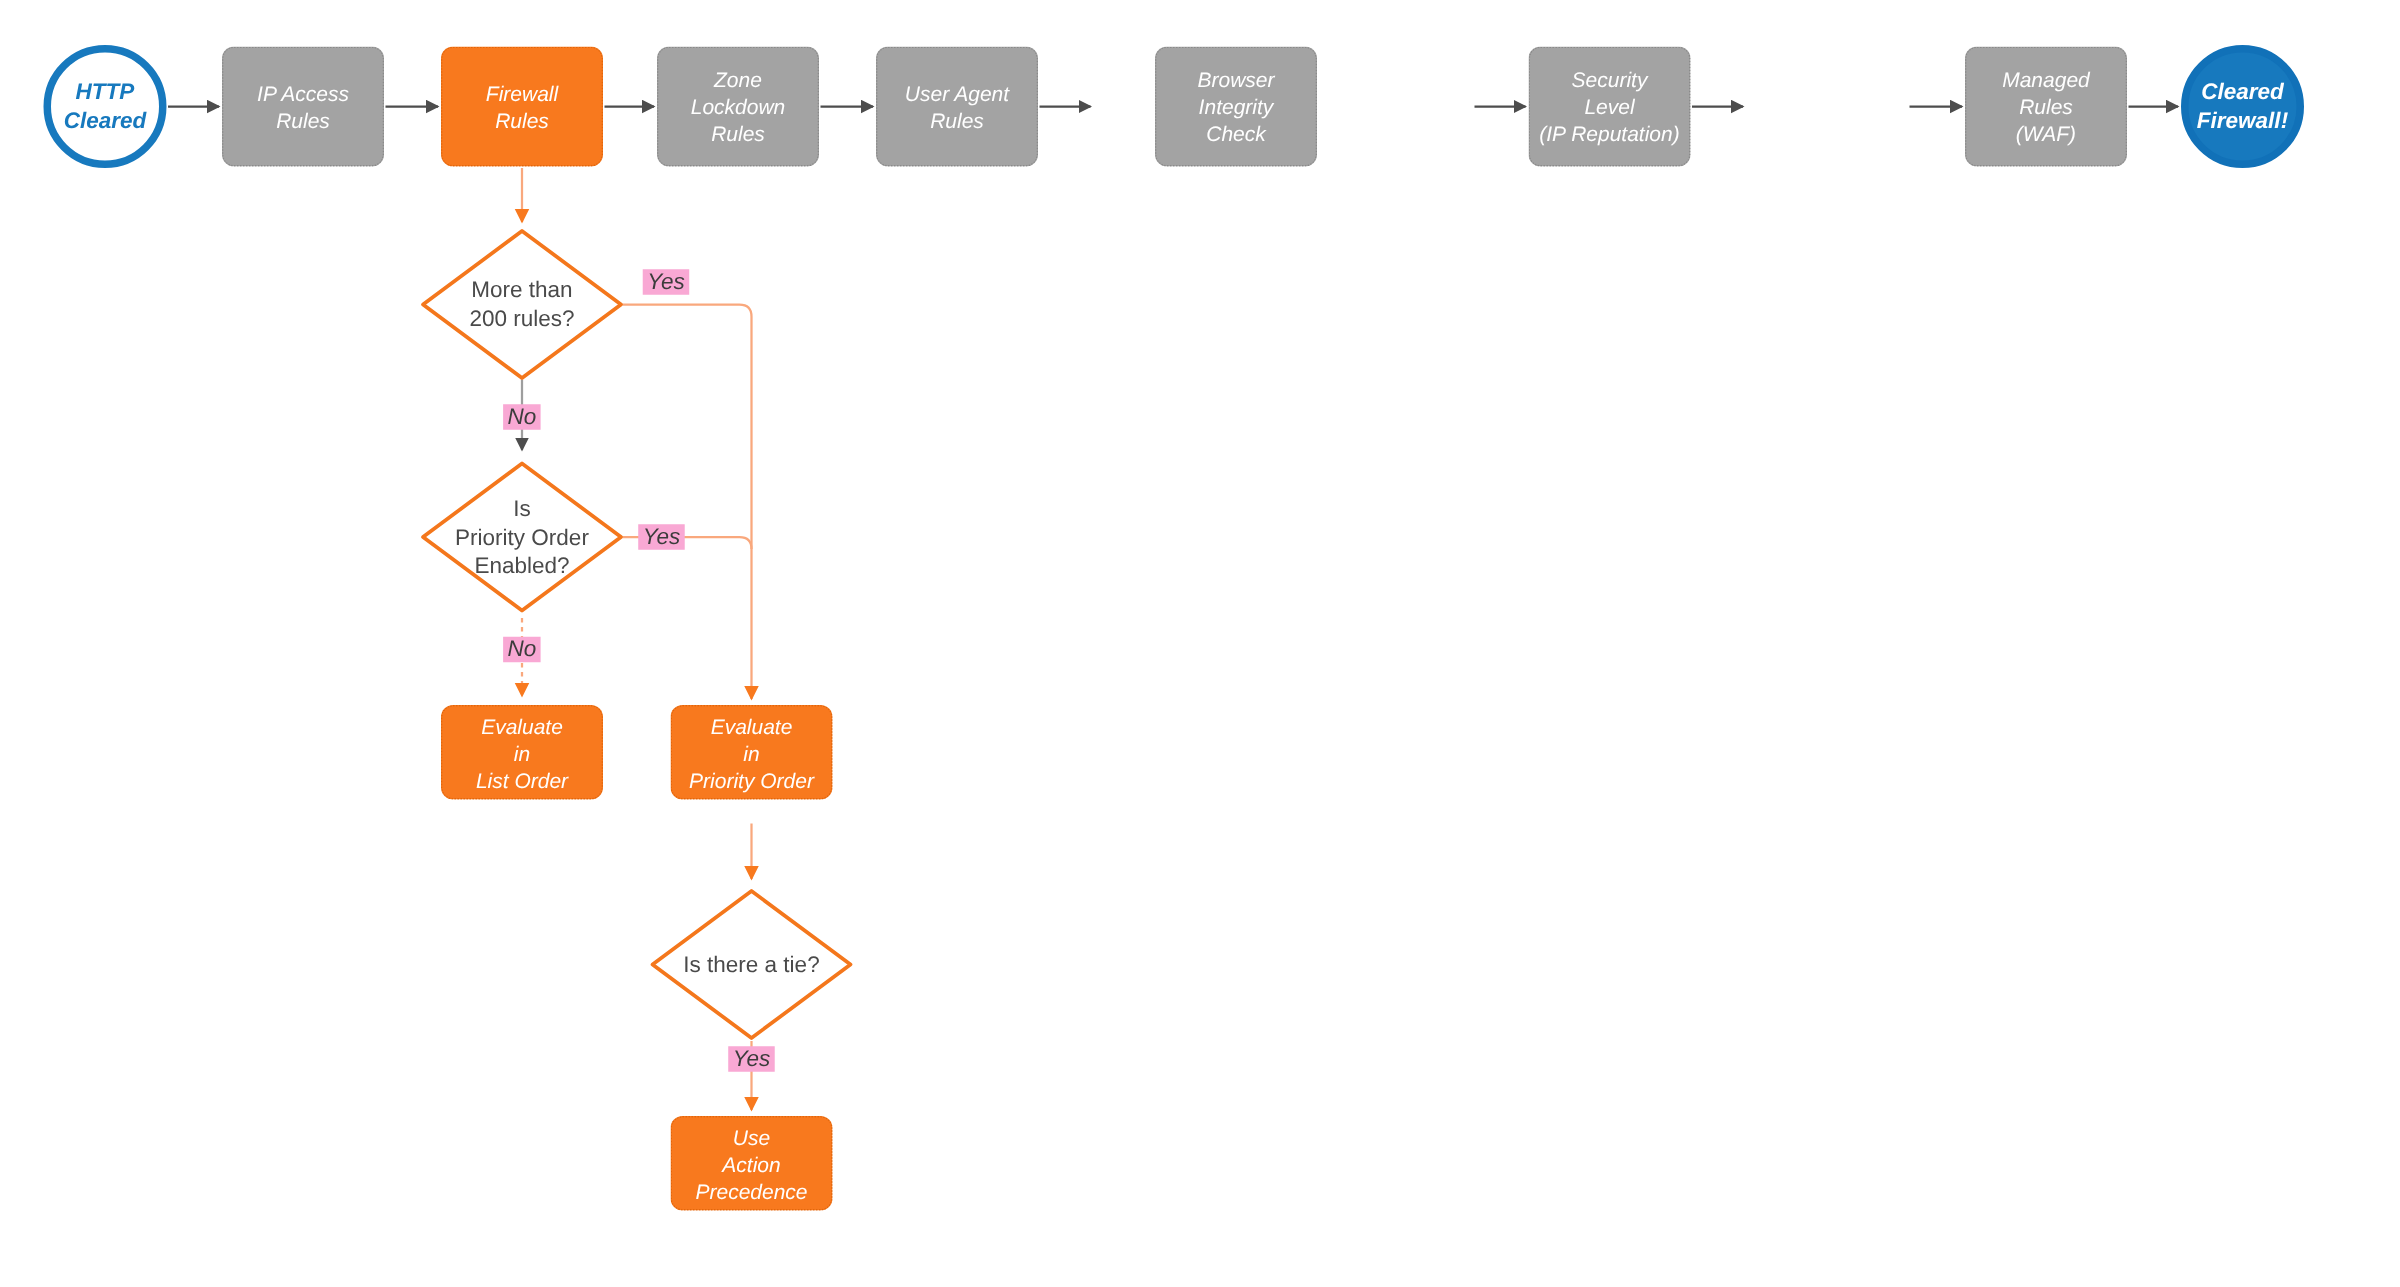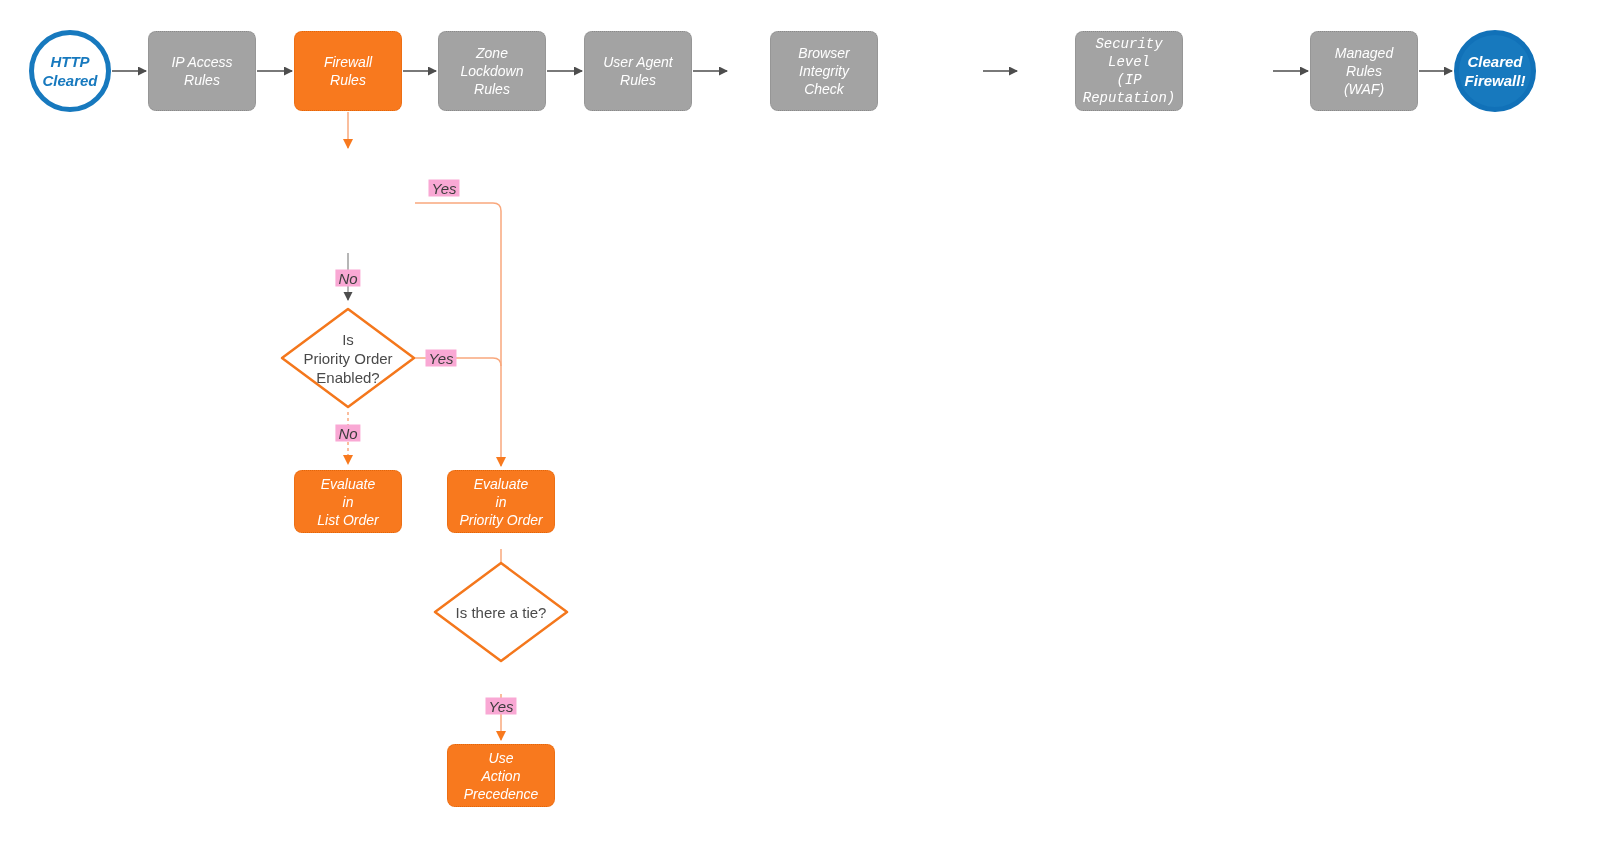--- a/index.html
+++ b/index.html
@@ -108,42 +108,49 @@
   </div>
   <div class="node box gray" style="left:584px; top:31px;">
     <span class="label">User Agent
 Rules</span>
   </div>
   <div class="node box gray" style="left:729px; top:31px;margin-left:41px;">
     <span class="label">Browser
 Integrity
 Check</span>
   </div>
-  <div class="node box gray" style="left:1075px; top:31px;font-family:Liberation Mono, monospace;">
+  <div class="node box gray" style="left:1019px; top:31px;">
     <span class="label">Security
 Level
 (IP Reputation)</span>
   </div>
   <div class="node box gray" style="left:1310px; top:31px;">
     <span class="label">Managed
 Rules
 (WAF)</span>
   </div>
 
+  <div class="diamond" style="left:279px; top:151px; width:138px; height:104px;">
+    <svg width="138" height="104">
+      <polygon points="69,3 135,52 69,101 3,52" fill="#ffffff" stroke="#f4771c" stroke-width="2.5" stroke-linejoin="round"></polygon>
+    </svg>
+    <div class="dlabel">More than
+200 rules?</div>
+  </div>
 
   <div class="diamond" style="left:279px; top:306px; width:138px; height:104px;">
     <svg width="138" height="104">
       <polygon points="69,3 135,52 69,101 3,52" fill="#ffffff" stroke="#f4771c" stroke-width="2.5" stroke-linejoin="round"></polygon>
     </svg>
     <div class="dlabel">Is
 Priority Order
 Enabled?</div>
   </div>
 
-  <div class="diamond" style="left:432px; top:560px; width:138px; height:104px;">
+  <div class="diamond" style="left:432px; top:591px; width:138px; height:104px;">
     <svg width="138" height="104">
       <polygon points="69,3 135,52 69,101 3,52" fill="#ffffff" stroke="#f4771c" stroke-width="2.5" stroke-linejoin="round"></polygon>
     </svg>
     <div class="dlabel">Is there a tie?</div>
   </div>
 
   <div class="node box orange abox" style="left:294px; top:470px;">
     <span class="label">Evaluate
 in
 List Order</span>

